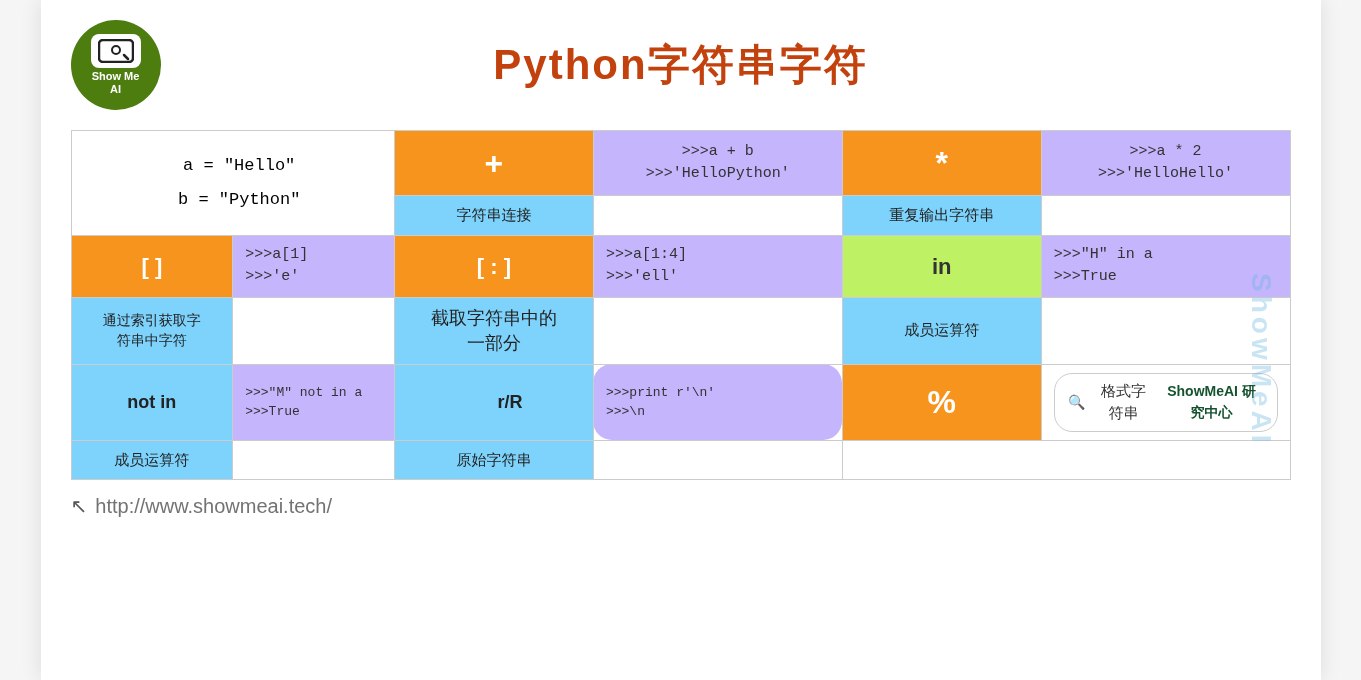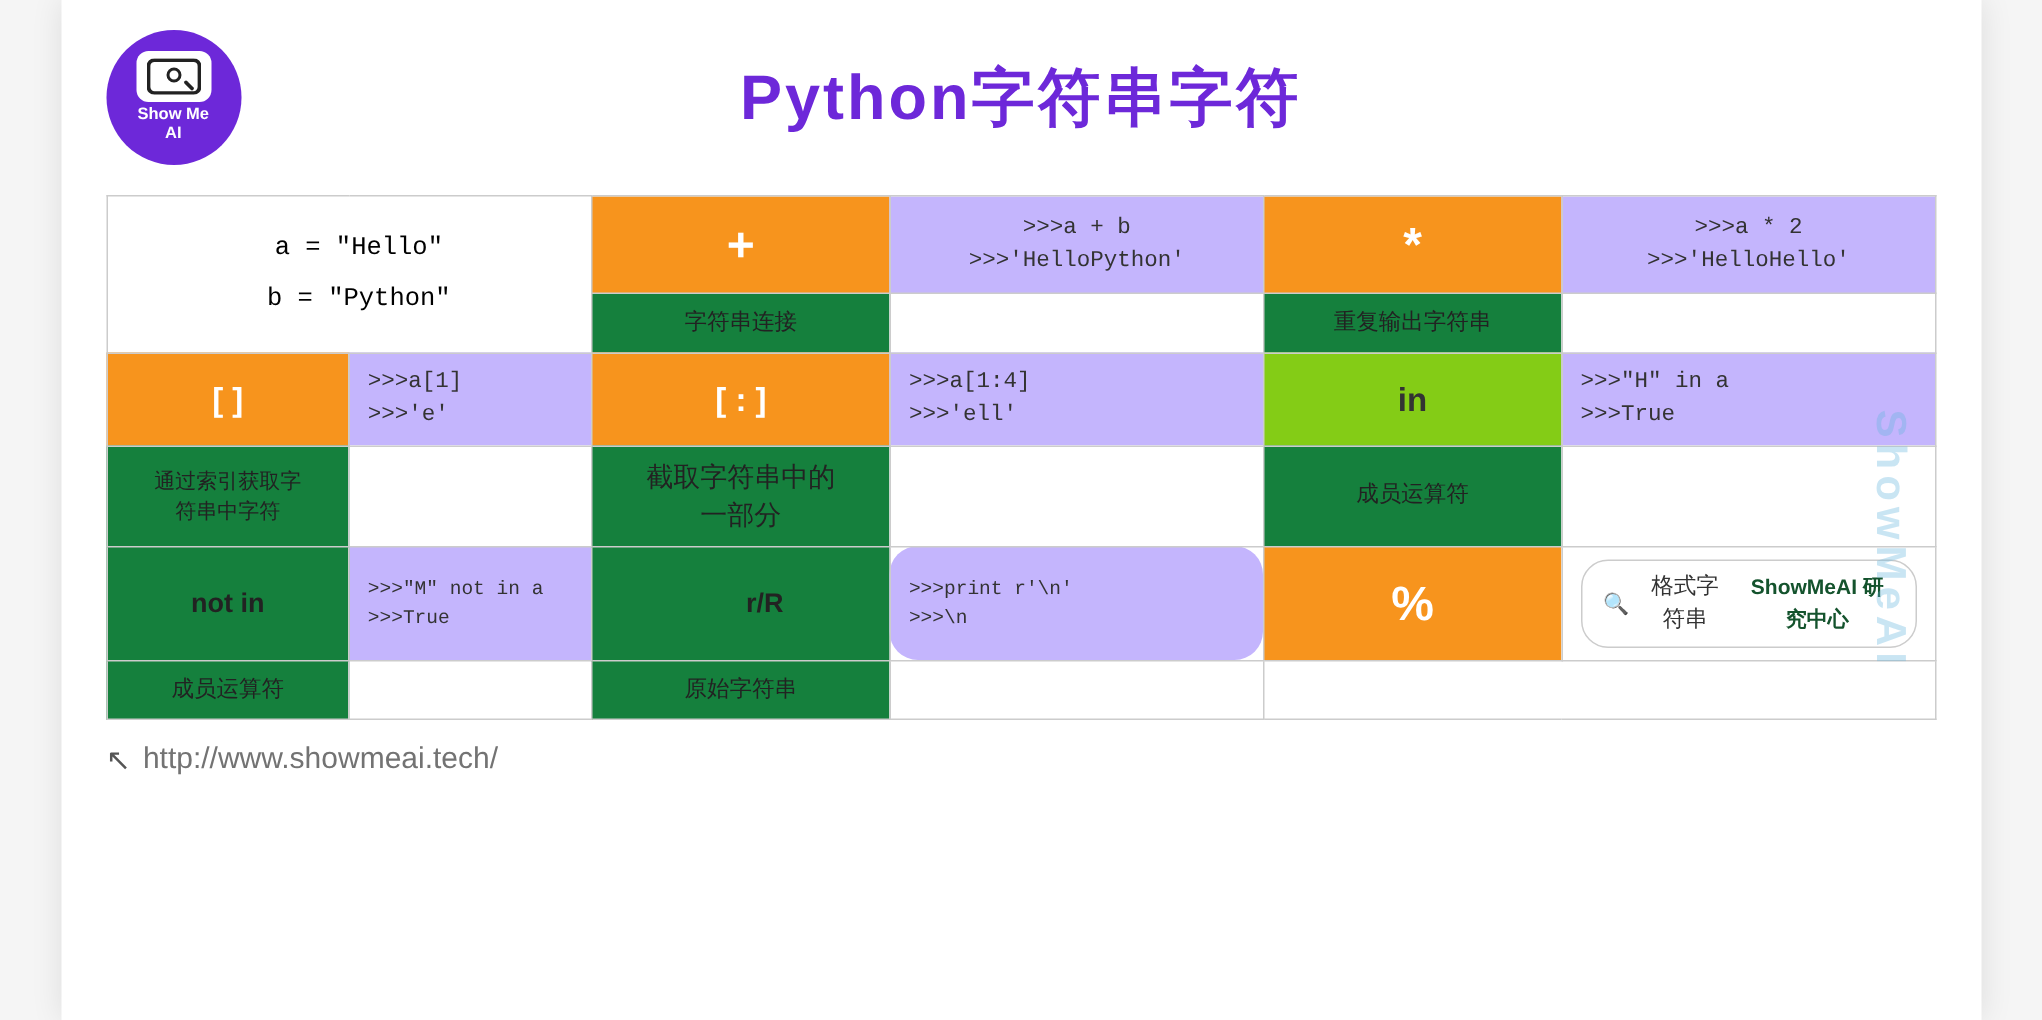--- a/index.html
+++ b/index.html
@@ -22,41 +22,41 @@
     }
     .header {
       display: flex;
       align-items: center;
       margin-bottom: 20px;
     }
     .logo {
       width: 90px;
       height: 90px;
       border-radius: 50%;
-      background: #6d28d9;
+      background: #4d7c0f;
       display: flex;
       flex-direction: column;
       align-items: center;
       justify-content: center;
       flex-shrink: 0;
       margin-right: 20px;
     }
     .logo-text {
       color: #fff;
       font-size: 11px;
       font-weight: bold;
       text-align: center;
       line-height: 1.2;
     }
     .page-title {
       flex: 1;
       text-align: center;
       font-size: 42px;
       font-weight: 900;
-      color: #6d28d9;
+      color: #c2410c;
       letter-spacing: 2px;
       margin-right: 110px;
     }
     .watermark {
       position: absolute;
       right: 30px;
       top: 100px;
       bottom: 60px;
       width: 60px;
       display: flex;
@@ -87,21 +87,21 @@
       font-size: 15px;
       line-height: 1.5;
     }
     .cell-orange {
       background: #F7941D;
       color: #fff;
       font-size: 22px;
       font-weight: bold;
     }
     .cell-light-orange {
-      background: #15803d;
+      background: #7dd3fc;
       color: #222;
       font-size: 15px;
     }
     .cell-gray {
       background: #c4b5fd;
       color: #333;
       font-size: 14px;
       text-align: left;
       font-family: 'Courier New', monospace;
     }
@@ -203,21 +203,21 @@
         <td class="cell-orange" style="font-size:22px;width:130px;">[ ]</td>
         <td class="cell-gray" style="width:130px;text-align:left;">
           <div>&gt;&gt;&gt;a[1]</div>
           <div>&gt;&gt;&gt;'e'</div>
         </td>
         <td class="cell-orange" style="font-size:22px;">[ : ]</td>
         <td class="cell-gray" style="text-align:left;">
           <div>&gt;&gt;&gt;a[1:4]</div>
           <div>&gt;&gt;&gt;'ell'</div>
         </td>
-        <td class="cell-white" style="font-size:22px;font-weight:bold;background:#84cc16;">in</td>
+        <td class="cell-white" style="font-size:22px;font-weight:bold;background:#bef264;">in</td>
         <td class="cell-gray" style="text-align:left;">
           <div>&gt;&gt;&gt;"H" in a</div>
           <div>&gt;&gt;&gt;True</div>
         </td>
       </tr>
       <tr>
         <td class="cell-light-orange" style="font-size:14px;line-height:1.4;">
           <div>通过索引获取字</div>
           <div>符串中字符</div>
         </td>

